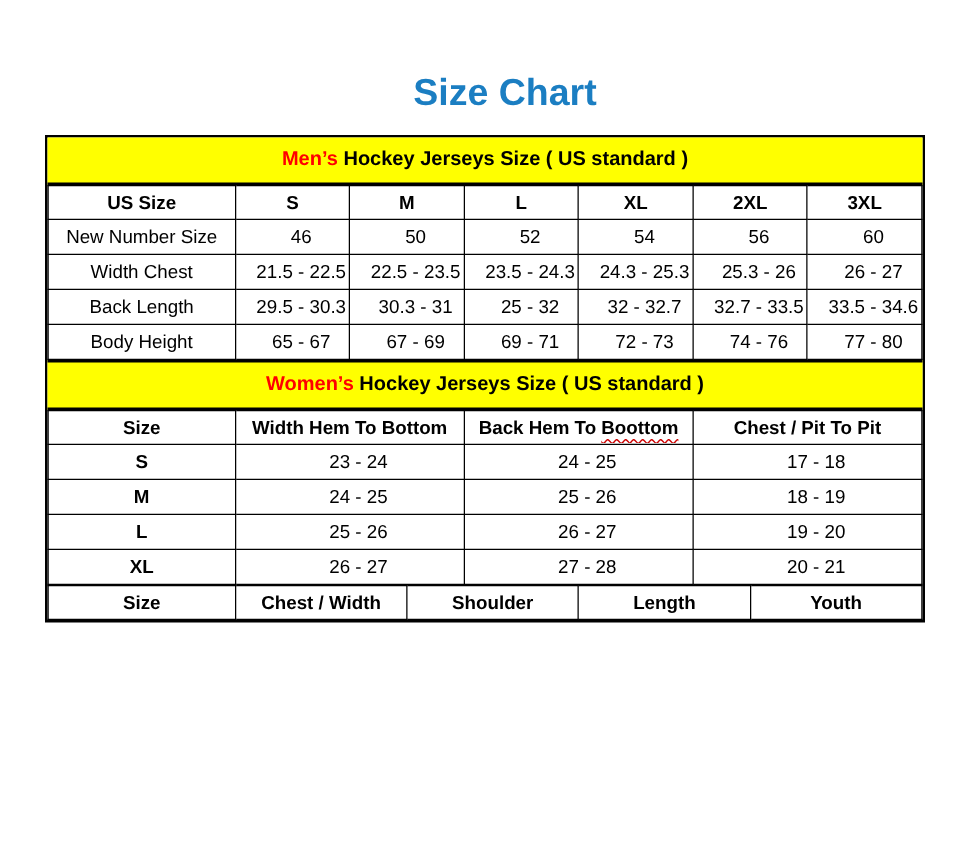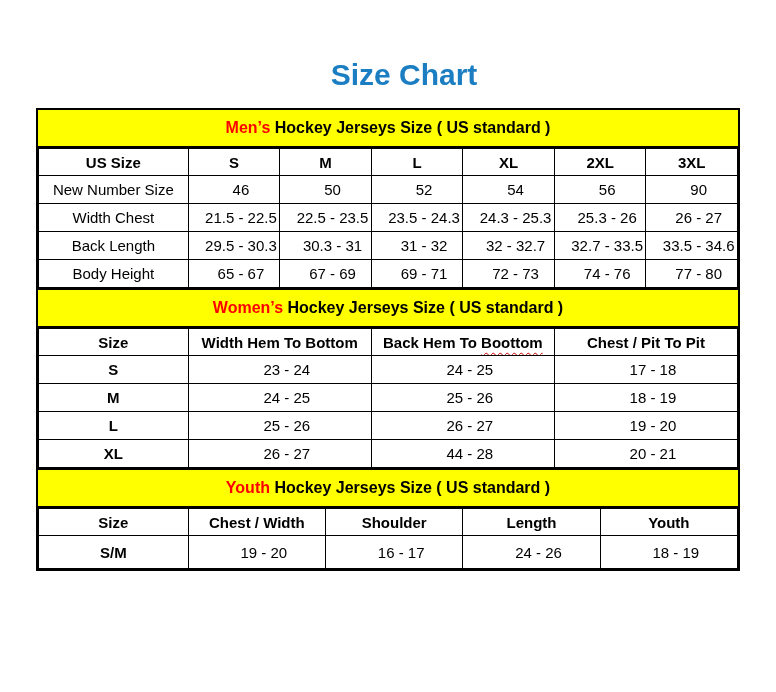--- a/index.html
+++ b/index.html
@@ -71,36 +71,36 @@
           </tr>
         </thead>
       <tbody>
           <tr>
             <th>New Number Size</th>
             <td>46</td>
             <td>50</td>
             <td>52</td>
             <td>54</td>
             <td>56</td>
-            <td>90</td>
+            <td>60</td>
           </tr>
           <tr>
             <th>Width Chest</th>
             <td>21.5 - 22.5</td>
             <td>22.5 - 23.5</td>
             <td>23.5 - 24.3</td>
             <td>24.3 - 25.3</td>
             <td>25.3 - 26</td>
             <td>26 - 27</td>
           </tr>
           <tr>
             <th>Back Length</th>
             <td>29.5 - 30.3</td>
             <td>30.3 - 31</td>
-            <td>31 - 32</td>
+            <td>25 - 32</td>
             <td>32 - 32.7</td>
             <td>32.7 - 33.5</td>
             <td>33.5 - 34.6</td>
           </tr>
           <tr>
             <th>Body Height</th>
             <td>65 - 67</td>
             <td>67 - 69</td>
             <td>69 - 71</td>
             <td>72 - 73</td>
@@ -137,44 +137,36 @@
           </tr>
           <tr>
             <th>L</th>
             <td>25 - 26</td>
             <td>26 - 27</td>
             <td>19 - 20</td>
           </tr>
           <tr>
             <th>XL</th>
             <td>26 - 27</td>
-            <td>44 - 28</td>
+            <td>27 - 28</td>
             <td>20 - 21</td>
           </tr>
         </tbody>
     </table>
   </section>
 
   <section class="youth">
-    <div class="band"><span class="accent">Youth</span><span> Hockey Jerseys Size ( US standard )</span></div>
     <table>
       <thead>
           <tr>
             <th>Size</th>
             <th>Chest / Width</th>
             <th>Shoulder</th>
             <th>Length</th>
             <th>Youth</th>
           </tr>
         </thead>
       <tbody>
-          <tr>
-            <th>S/M</th>
-            <td>19 - 20</td>
-            <td>16 - 17</td>
-            <td>24 - 26</td>
-            <td>18 - 19</td>
-          </tr>
         </tbody>
     </table>
   </section>
 
 </div>
 
 </body></html>

